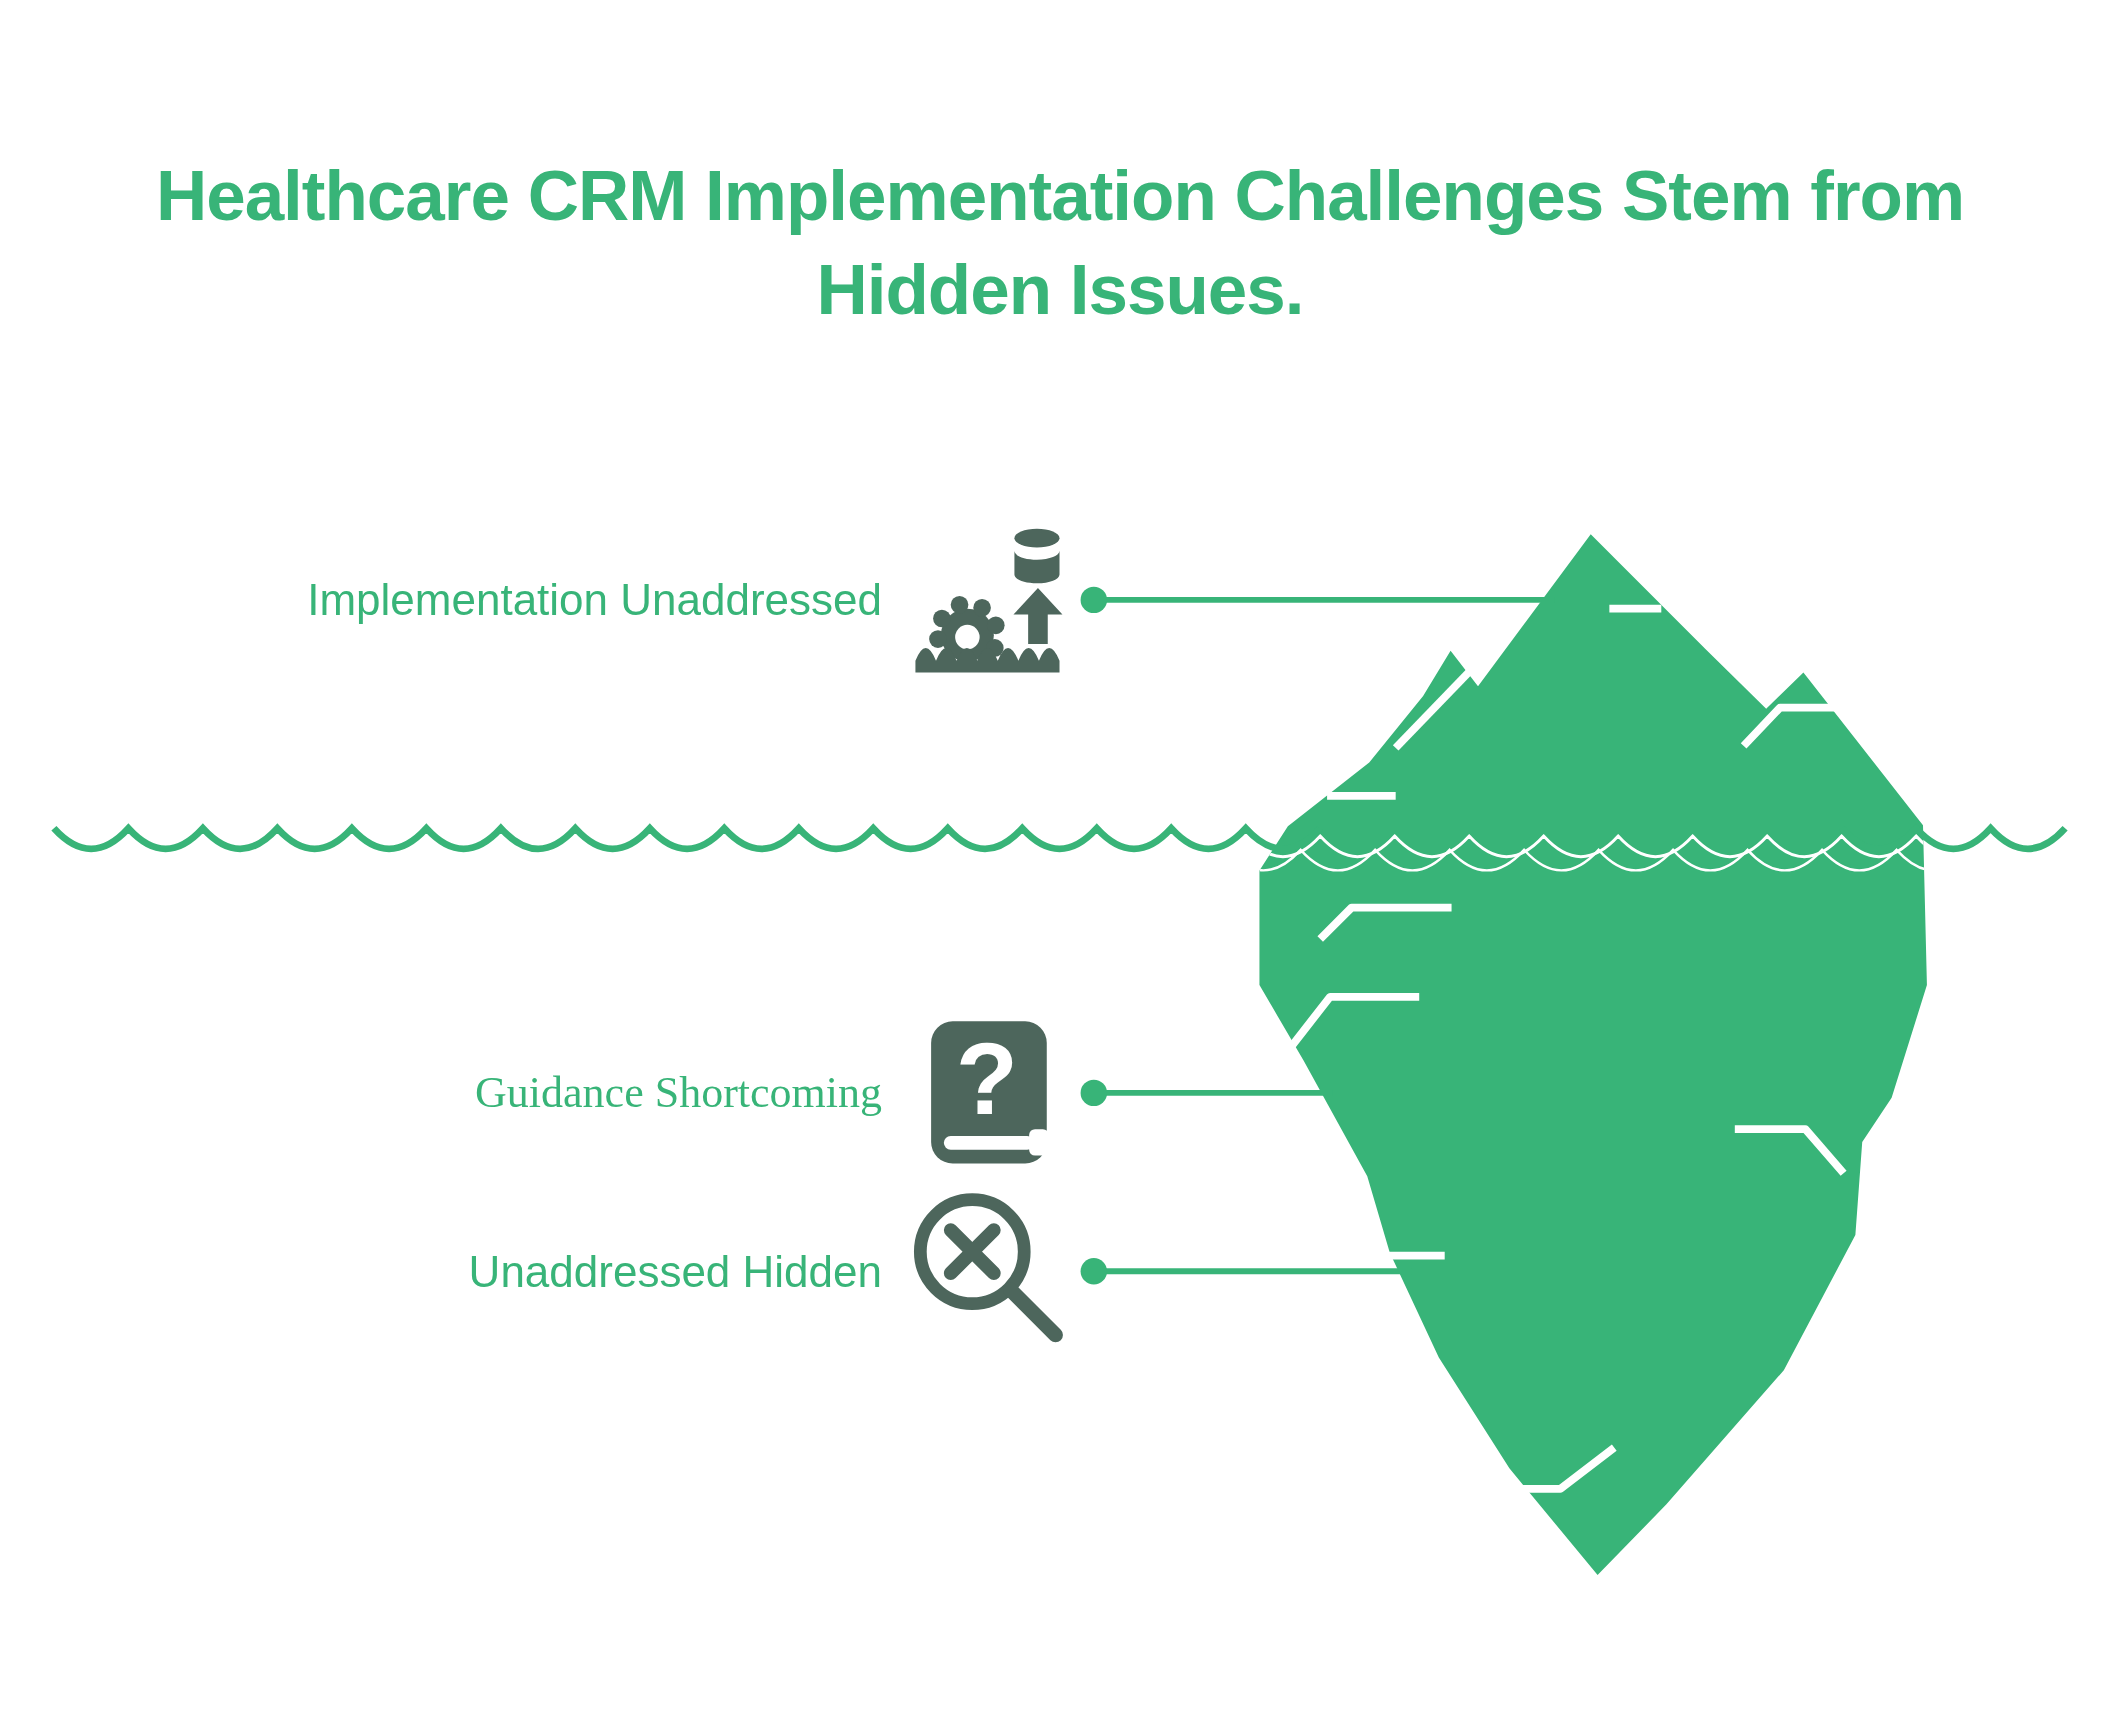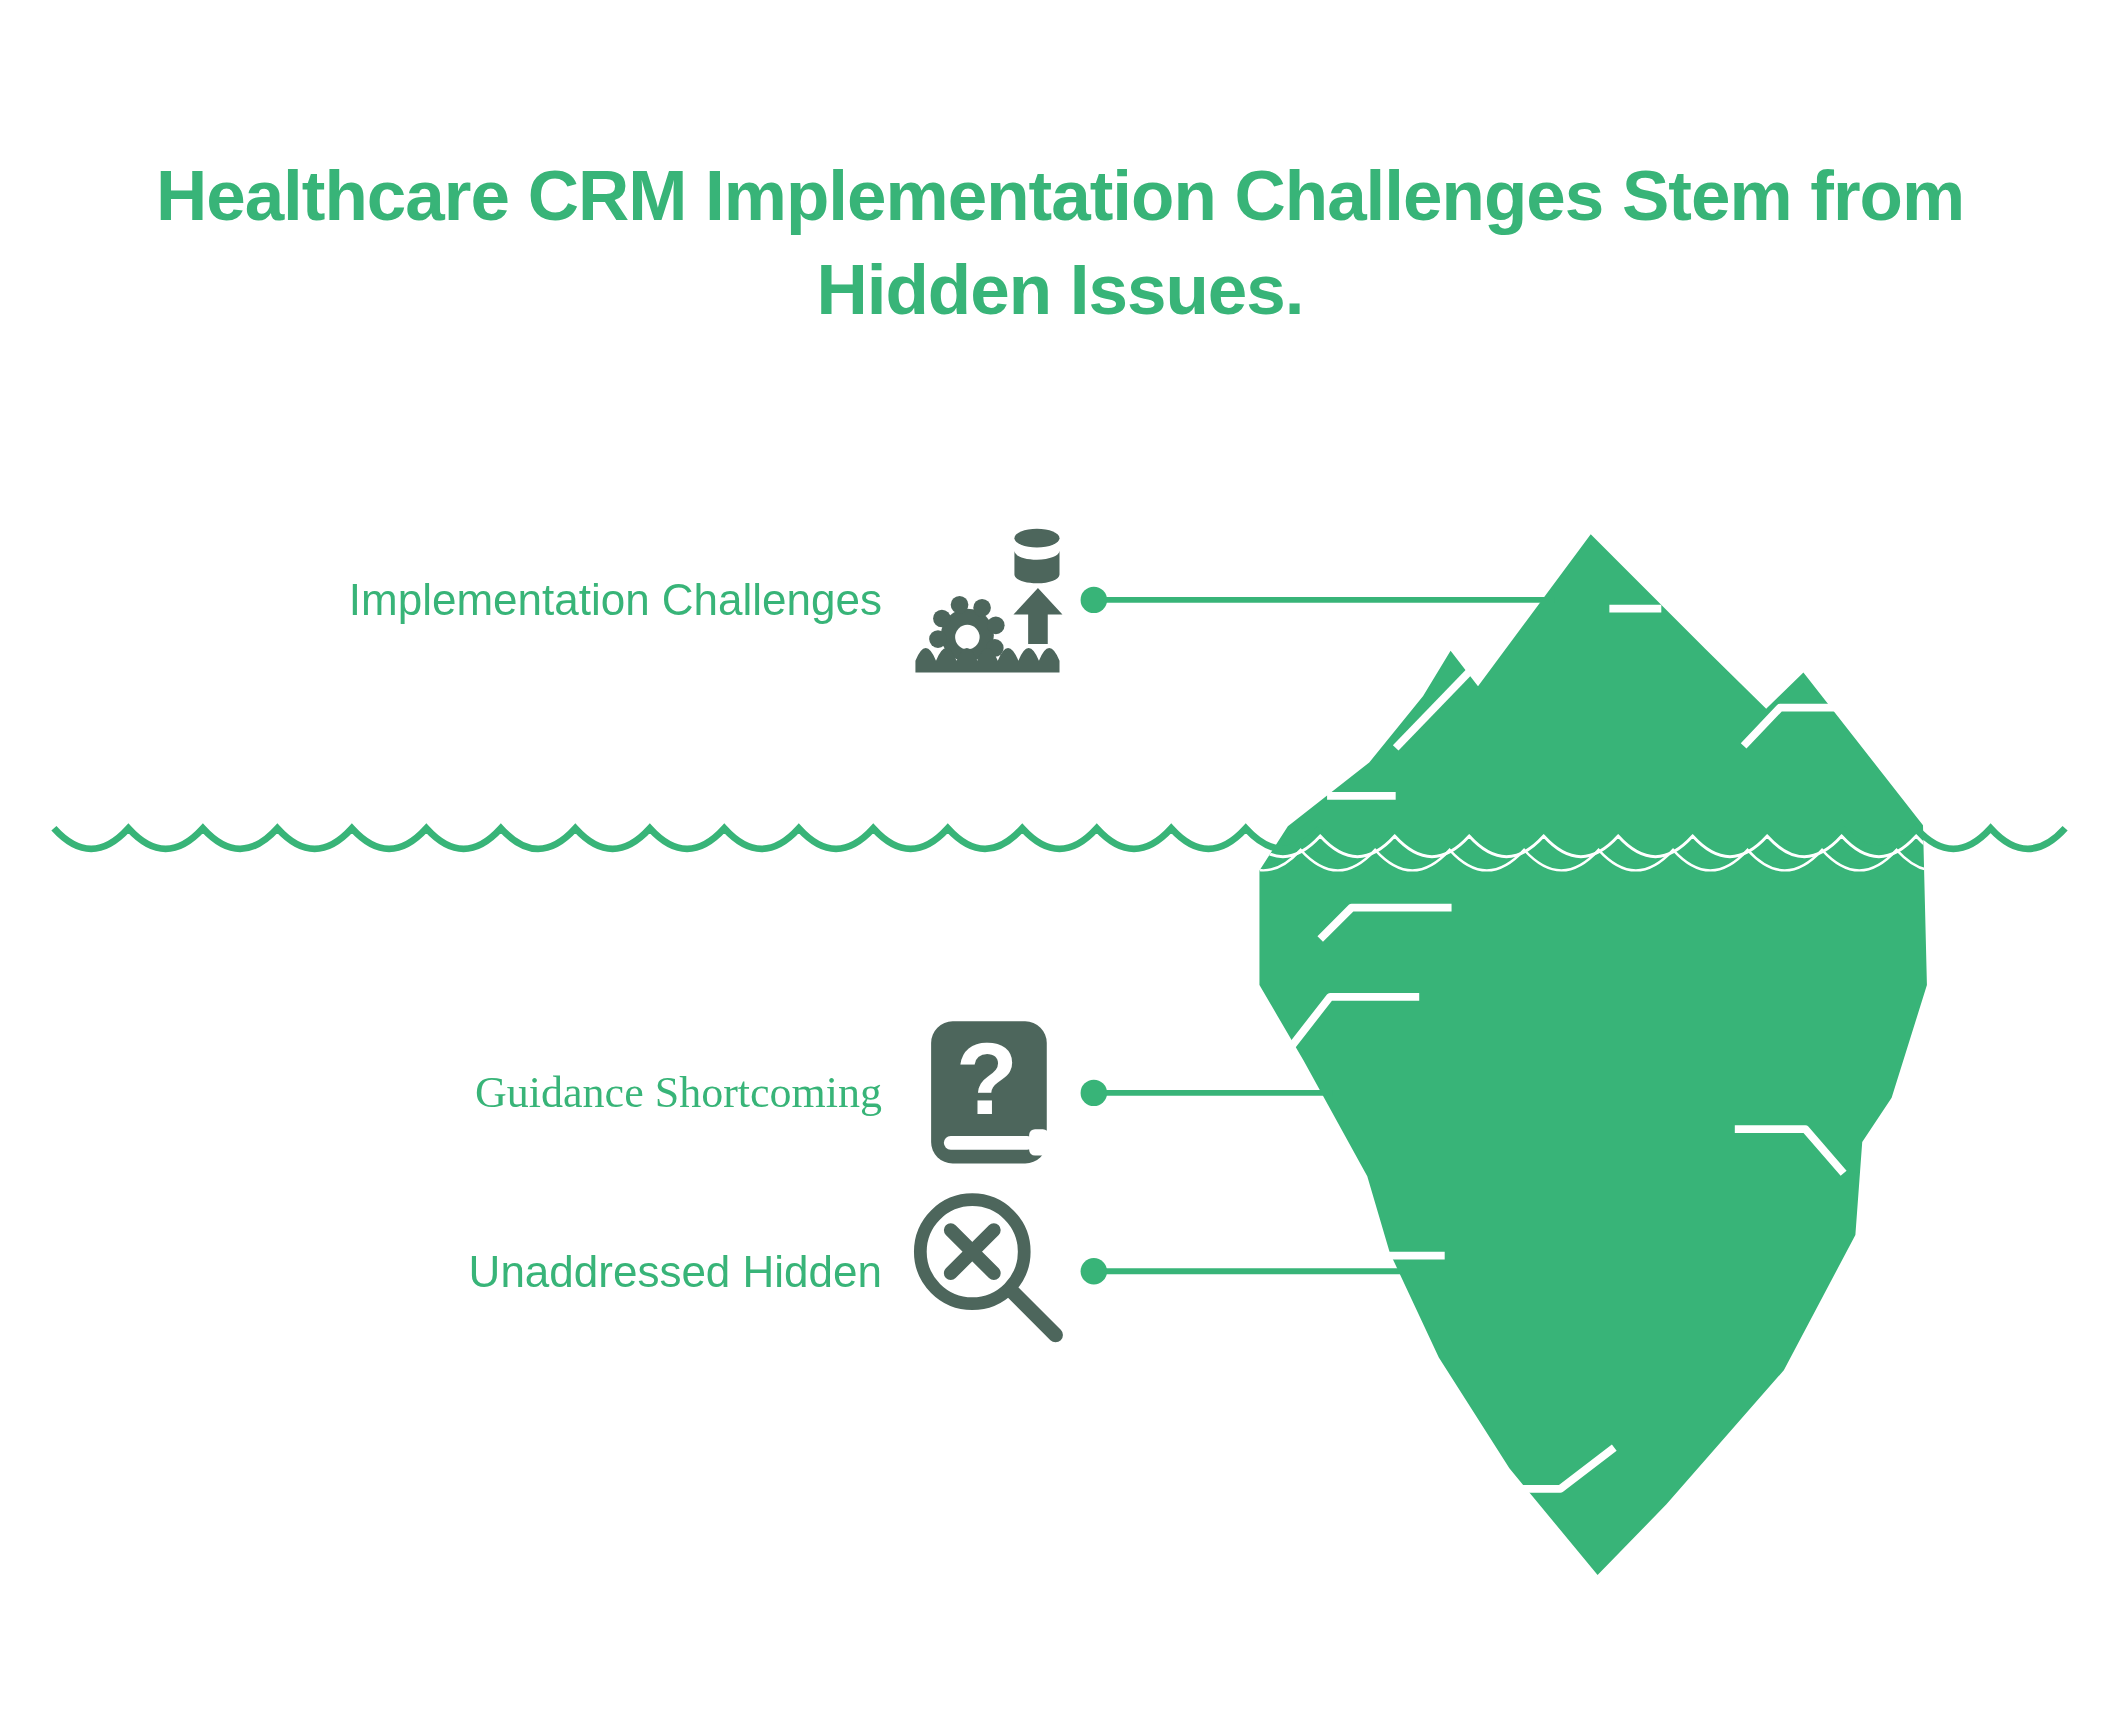--- a/index.html
+++ b/index.html
@@ -48,21 +48,21 @@
   }
 </style>
 </head>
 <body>
 
 <div class="title">
   <div>Healthcare CRM Implementation Challenges Stem from</div>
   <div>Hidden Issues.</div>
 </div>
 
-<div class="side-label" id="label-1">Implementation Challenges</div>
+<div class="side-label" id="label-1">Implementation Unaddressed</div>
 <div class="side-label" id="label-2">Guidance Shortcoming</div>
 <div class="side-label" id="label-3">Unaddressed Hidden</div>
 
 <svg class="scene" width="2120" height="1730" viewBox="0 0 2163 1765">
   <defs>
     <clipPath id="bergClip">
       <polygon points="1285,1005 1285,888 1314,843 1397,778 1452,710 1480,664 1508,700 1623,545 1740,662 1802,723 1840,686 1962,842 1966,1005 1930,1120 1900,1165 1893,1260 1820,1398 1700,1535 1630,1607 1540,1498 1468,1385 1418,1278 1395,1200 1330,1082"></polygon>
     </clipPath>
   </defs>
 

